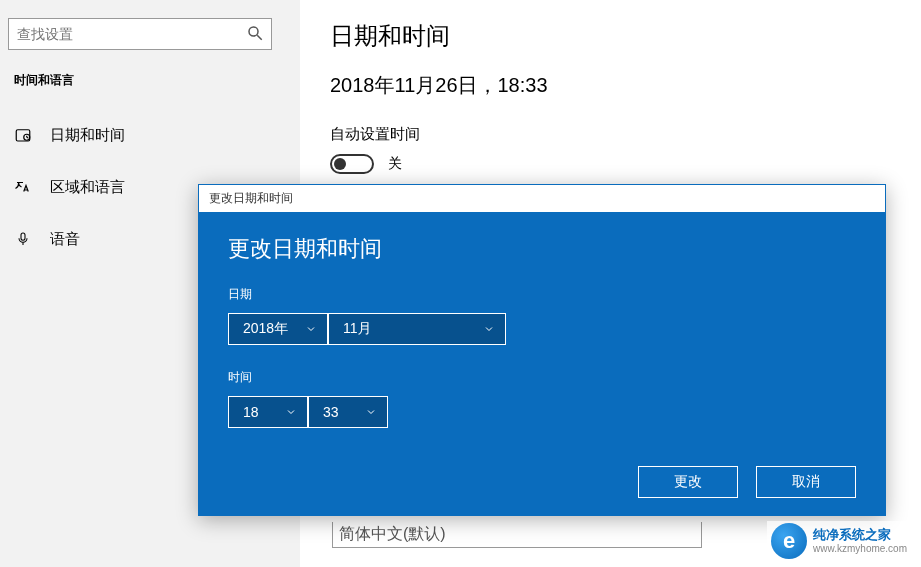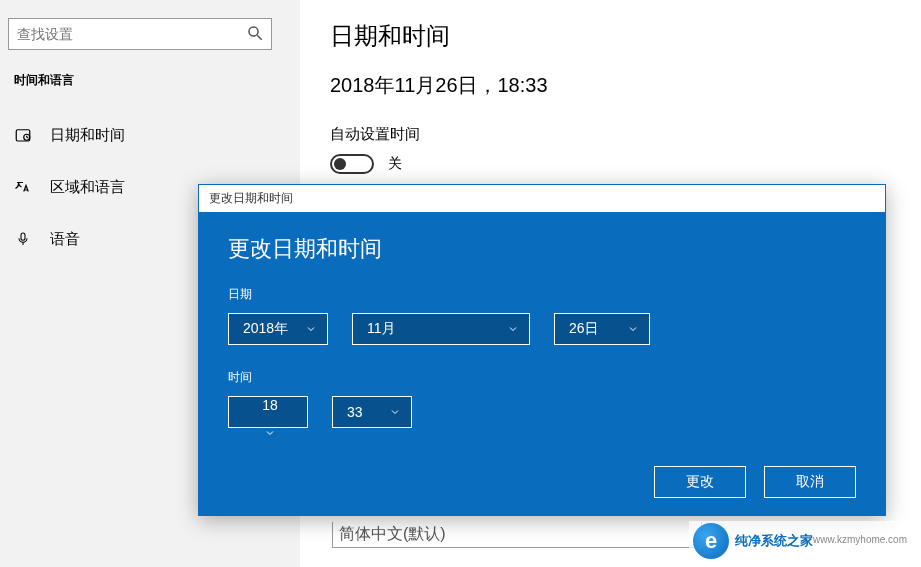--- a/index.html
+++ b/index.html
@@ -144,21 +144,20 @@
     font-size: 22px;
     font-weight: 400;
     margin-bottom: 22px;
   }
   .field-label {
     font-size: 12px;
     margin-bottom: 10px;
   }
   .combo-row {
     display: flex;
-    gap: 24px;
     margin-bottom: 24px;
   }
   .combo {
     display: flex;
     align-items: center;
     justify-content: space-between;
     height: 32px;
     border: 1px solid #fff;
     padding: 0 10px 0 14px;
     background: #07518e;
@@ -166,31 +165,31 @@
     gap: 14px;
     min-width: 70px;
   }
   .combo .val { font-size: 14px; }
   .combo .chev {
     width: 12px; height: 12px;
   }
   .combo.w-year  { width: 100px; }
   .combo.w-month { width: 178px; }
   .combo.w-day   { width: 96px; }
-  .combo.w-hour  { width: 80px; flex-direction: column; }
+  .combo.w-hour  { width: 80px; }
   .combo.w-min   { width: 80px; }
 
   .dialog-buttons {
     margin-top: auto;
     display: flex;
     justify-content: flex-end;
     gap: 18px;
   }
   .dlg-btn {
-    width: 92px;
+    width: 100px;
     height: 32px;
     border: 1px solid #fff;
     background: transparent;
     color: #fff;
     font-size: 14px;
     cursor: pointer;
   }
 
   
   .remnant-box {
@@ -223,21 +222,21 @@
     width: 36px; height: 36px;
     border-radius: 50%;
     background: radial-gradient(circle at 35% 35%, #3aa4f0, #0a6cbd);
     color: #fff;
     font-size: 22px;
     font-weight: bold;
     display: flex;
     align-items: center;
     justify-content: center;
   }
-  .wm .col { display:flex; flex-direction:row; line-height:1.1; font-weight:600; }
+  .wm .col { display:flex; flex-direction:column; line-height:1.1; font-weight:600; }
   .wm .sub { font-size: 10px; font-weight:400; color:#888; }
 
   
   svg { display:block; }
 </style>
 </head>
 <body>
 
 <div class="sidebar">
   <div class="search-wrap">
@@ -318,28 +317,20 @@
       <div class="combo w-year">
         <span class="val">2018年</span>
         <span class="chev">
           <svg viewBox="0 0 24 24" width="12" height="12" fill="none" stroke="#fff" stroke-width="2">
               <polyline points="6 9 12 15 18 9"></polyline>
             </svg>
         </span>
       </div>
       <div class="combo w-month">
         <span class="val">11月</span>
-        <span class="chev">
-          <svg viewBox="0 0 24 24" width="12" height="12" fill="none" stroke="#fff" stroke-width="2">
-              <polyline points="6 9 12 15 18 9"></polyline>
-            </svg>
-        </span>
-      </div>
-      <div class="combo w-day">
-        <span class="val">26日</span>
         <span class="chev">
           <svg viewBox="0 0 24 24" width="12" height="12" fill="none" stroke="#fff" stroke-width="2">
               <polyline points="6 9 12 15 18 9"></polyline>
             </svg>
         </span>
       </div>
     </div>
 
     <div class="field-label">时间</div>
     <div class="combo-row">

